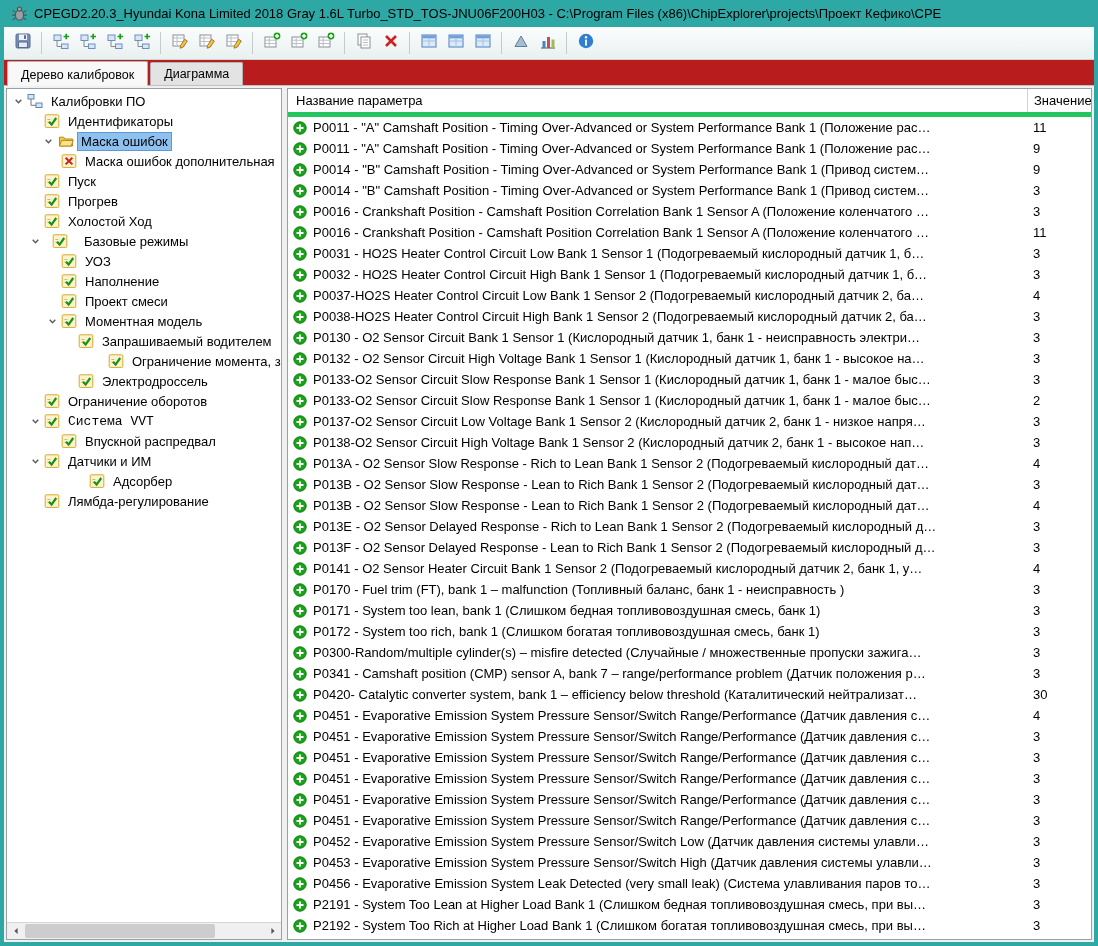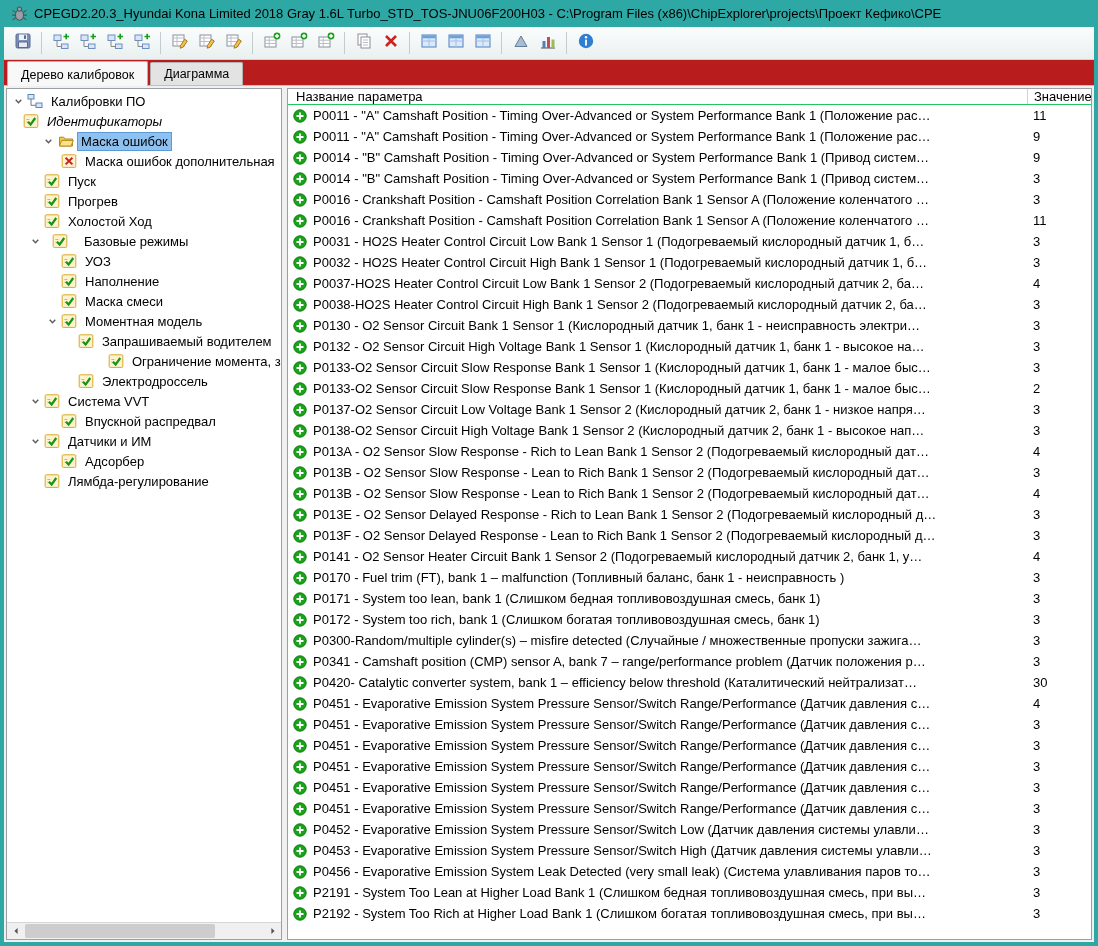--- a/index.html
+++ b/index.html
@@ -52,22 +52,22 @@
     display:flex; align-items:center; }
   .hs-btn { width:17px; height:16px; display:flex; align-items:center; justify-content:center; background:#f0f0f0; }
   .hs-btn svg { width:8px; height:8px; }
   .hs-track { flex:1; height:16px; position:relative; }
   .hs-thumb { position:absolute; left:1px; top:1px; height:14px; width:79%; background:#cdcdcd; border-radius:2px; }
 
   .splitter { width:5px; flex:none; background:#f0f0f0; cursor:col-resize; }
 
   .table-panel { flex:1; min-width:0; background:#fff; border:1px solid #9aa0a6;
     display:flex; flex-direction:column; overflow:hidden; }
-  .table-header { height:16px; flex:none; display:flex; align-items:stretch; background:#fff;
-    border-bottom:1px solid #22c55e; font-size:13px; }
+  .table-header { height:28px; flex:none; display:flex; align-items:stretch; background:#fff;
+    border-bottom:5px solid #22c55e; font-size:13px; }
   .th-name { flex:1; display:flex; align-items:center; padding-left:8px; }
   .th-value { width:64px; flex:none; display:flex; align-items:center; padding-left:6px; border-left:1px solid #d2d2d2; }
   .table-rows { flex:1; overflow:hidden; }
   .trow { height:21px; display:flex; align-items:center; font-size:13px; white-space:nowrap; }
   .trow .plus { width:14px; height:14px; flex:none; margin:0 6px 0 5px; }
   .trow .plus svg { width:14px; height:14px; display:block; }
   .trow .tlabel { flex:1; min-width:0; overflow:hidden; }
   .trow .tvalue { width:64px; flex:none; padding-left:6px; }
 </style>
 </head>
@@ -249,21 +249,21 @@
                 <path d="M4 5.2l3 3.2 3-3.2" fill="none" stroke="#5a5a5a" stroke-width="1.5"></path>
               </svg>
             </span>
             <span class="tree-icon"><svg viewBox="0 0 16 16">
                 <rect x="1" y="1.5" width="6" height="4.5" fill="#d8e6f8" stroke="#5b87b5"></rect>
                 <rect x="9" y="10" width="6" height="4.5" fill="#d8e6f8" stroke="#5b87b5"></rect>
                 <path d="M4 6v6.3h5" fill="none" stroke="#777"></path>
               </svg></span>
             <span class="tree-label">Калибровки ПО</span>
           </div>
-          <div class="tree-row" style=" font-style: italic;">
+          <div class="tree-row" style="padding-left: 21px;">
             <span class="t-spacer"></span>
             <span class="tree-icon"><svg viewBox="0 0 16 16">
                 <rect x="1.2" y="1.8" width="13.6" height="12.6" rx="1" fill="#fdf3cf" stroke="#d8a92c"></rect>
                 <path d="M3.4 6.5h3M3.4 9.2h2.2" stroke="#cdb877" stroke-width="1" fill="none"></path>
                 <path d="M5 8.8l2.6 2.8 4.6-6.6" fill="none" stroke="#149414" stroke-width="2.2"></path>
               </svg></span>
             <span class="tree-label">Идентификаторы</span>
           </div>
           <div class="tree-row selected" style="padding-left: 34px; text-align: center;">
             <span class="expander">
@@ -343,21 +343,21 @@
               </svg></span>
             <span class="tree-label">Наполнение</span>
           </div>
           <div class="tree-row" style="padding-left: 38px;">
             <span class="t-spacer"></span>
             <span class="tree-icon"><svg viewBox="0 0 16 16">
                 <rect x="1.2" y="1.8" width="13.6" height="12.6" rx="1" fill="#fdf3cf" stroke="#d8a92c"></rect>
                 <path d="M3.4 6.5h3M3.4 9.2h2.2" stroke="#cdb877" stroke-width="1" fill="none"></path>
                 <path d="M5 8.8l2.6 2.8 4.6-6.6" fill="none" stroke="#149414" stroke-width="2.2"></path>
               </svg></span>
-            <span class="tree-label">Маска смеси</span>
+            <span class="tree-label">Проект смеси</span>
           </div>
           <div class="tree-row" style="padding-left: 38px;">
             <span class="expander">
               <svg viewBox="0 0 14 14">
                 <path d="M4 5.2l3 3.2 3-3.2" fill="none" stroke="#5a5a5a" stroke-width="1.5"></path>
               </svg>
             </span>
             <span class="tree-icon"><svg viewBox="0 0 16 16">
                 <rect x="1.2" y="1.8" width="13.6" height="12.6" rx="1" fill="#fdf3cf" stroke="#d8a92c"></rect>
                 <path d="M3.4 6.5h3M3.4 9.2h2.2" stroke="#cdb877" stroke-width="1" fill="none"></path>
@@ -386,20 +386,29 @@
           <div class="tree-row" style="padding-left: 55px;">
             <span class="t-spacer"></span>
             <span class="tree-icon"><svg viewBox="0 0 16 16">
                 <rect x="1.2" y="1.8" width="13.6" height="12.6" rx="1" fill="#fdf3cf" stroke="#d8a92c"></rect>
                 <path d="M3.4 6.5h3M3.4 9.2h2.2" stroke="#cdb877" stroke-width="1" fill="none"></path>
                 <path d="M5 8.8l2.6 2.8 4.6-6.6" fill="none" stroke="#149414" stroke-width="2.2"></path>
               </svg></span>
             <span class="tree-label">Электродроссель</span>
           </div>
           <div class="tree-row" style="padding-left: 21px;">
+            <span class="t-spacer"></span>
+            <span class="tree-icon"><svg viewBox="0 0 16 16">
+                <rect x="1.2" y="1.8" width="13.6" height="12.6" rx="1" fill="#fdf3cf" stroke="#d8a92c"></rect>
+                <path d="M3.4 6.5h3M3.4 9.2h2.2" stroke="#cdb877" stroke-width="1" fill="none"></path>
+                <path d="M5 8.8l2.6 2.8 4.6-6.6" fill="none" stroke="#149414" stroke-width="2.2"></path>
+              </svg></span>
+            <span class="tree-label">Ограничение оборотов</span>
+          </div>
+          <div class="tree-row" style="padding-left: 21px; font-family: Liberation Mono, monospace;">
             <span class="expander">
               <svg viewBox="0 0 14 14">
                 <path d="M4 5.2l3 3.2 3-3.2" fill="none" stroke="#5a5a5a" stroke-width="1.5"></path>
               </svg>
             </span>
             <span class="tree-icon"><svg viewBox="0 0 16 16">
                 <rect x="1.2" y="1.8" width="13.6" height="12.6" rx="1" fill="#fdf3cf" stroke="#d8a92c"></rect>
                 <path d="M3.4 6.5h3M3.4 9.2h2.2" stroke="#cdb877" stroke-width="1" fill="none"></path>
                 <path d="M5 8.8l2.6 2.8 4.6-6.6" fill="none" stroke="#149414" stroke-width="2.2"></path>
               </svg></span>
@@ -420,21 +429,21 @@
                 <path d="M4 5.2l3 3.2 3-3.2" fill="none" stroke="#5a5a5a" stroke-width="1.5"></path>
               </svg>
             </span>
             <span class="tree-icon"><svg viewBox="0 0 16 16">
                 <rect x="1.2" y="1.8" width="13.6" height="12.6" rx="1" fill="#fdf3cf" stroke="#d8a92c"></rect>
                 <path d="M3.4 6.5h3M3.4 9.2h2.2" stroke="#cdb877" stroke-width="1" fill="none"></path>
                 <path d="M5 8.8l2.6 2.8 4.6-6.6" fill="none" stroke="#149414" stroke-width="2.2"></path>
               </svg></span>
             <span class="tree-label">Датчики и ИМ</span>
           </div>
-          <div class="tree-row" style="padding-left: 38px;">
+          <div class="tree-row" style="padding-left: 38px; margin-left: 28px;">
             <span class="t-spacer"></span>
             <span class="tree-icon"><svg viewBox="0 0 16 16">
                 <rect x="1.2" y="1.8" width="13.6" height="12.6" rx="1" fill="#fdf3cf" stroke="#d8a92c"></rect>
                 <path d="M3.4 6.5h3M3.4 9.2h2.2" stroke="#cdb877" stroke-width="1" fill="none"></path>
                 <path d="M5 8.8l2.6 2.8 4.6-6.6" fill="none" stroke="#149414" stroke-width="2.2"></path>
               </svg></span>
             <span class="tree-label">Адсорбер</span>
           </div>
           <div class="tree-row" style="padding-left: 21px;">
             <span class="t-spacer"></span>

